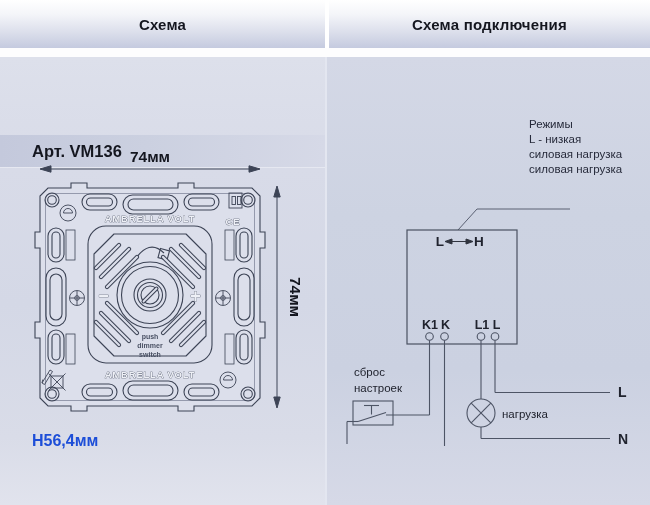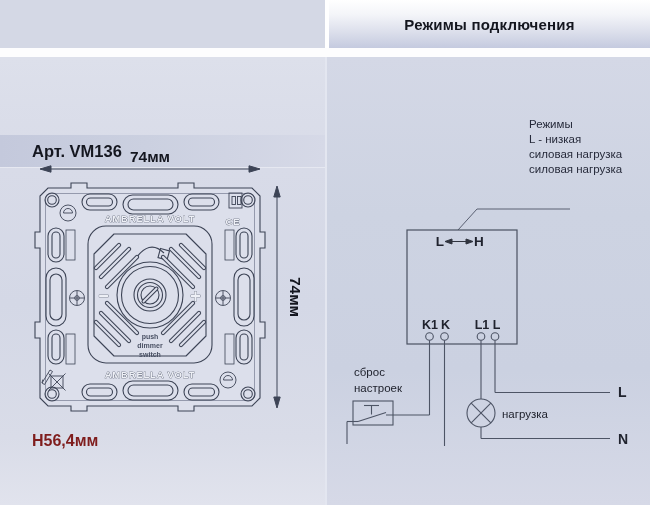--- a/index.html
+++ b/index.html
@@ -15,40 +15,43 @@
     background:linear-gradient(180deg,#ffffff 0%,#f4f5f9 30%,#dde0ec 65%,#c4cadf 100%);
     color:#14161f;font-size:15px;font-weight:700;letter-spacing:0.2px;}
   .hcell.left{left:0;width:325px;}
   .hcell.right{left:329px;width:321px;}
   .hgap{position:absolute;left:325px;top:0;width:4px;height:48px;background:#ffffff;}
   .white-stripe{position:absolute;left:0;top:48px;width:650px;height:9px;background:#fdfdfe;}
   .art-band{position:absolute;left:0;top:87px;width:325px;height:32px;
     background:linear-gradient(90deg,#c4c9dc 0%,#cbd0e0 45%,#d6d9e7 100%);
     border-bottom:1px solid #e6e8f1;display:flex;align-items:center;margin-top:48px;}
   .art-band span{margin-left:32px;color:#14161f;font-size:16.5px;font-weight:700;}
-  .depth-label{position:absolute;left:32px;top:432px;color:#7f1d1d;font-size:16px;font-weight:700;}
+  .depth-label{position:absolute;left:32px;top:432px;color:#1d4ed8;font-size:16px;font-weight:700;}
   .modes{position:absolute;left:505px;top:117px;width:142px;color:#262a3a;font-size:11.5px;line-height:15px;margin-left:24px;}
   .modes span{display:block;}
   svg{position:absolute;}
   svg text{font-family:"Liberation Sans", sans-serif;}
   .dimtxt{fill:#14161f;font-size:15.5px;font-weight:700;}
   .outtxt{fill:#eef0f6;stroke:#3d4456;stroke-width:0.55;paint-order:stroke;font-weight:700;letter-spacing:0.8px;}
   .tinytxt{fill:#4a5164;font-size:7px;font-weight:700;}
   .wire{stroke:#4d5465;stroke-width:1.1;fill:none;}
   .schtxt{fill:#20232e;}
 </style>
 </head>
 <body>
 
 <div class="stage">
 
   <div class="header">
+    <div class="hcell left">
+      <span>Схема</span>
+    </div>
     <div class="hgap"></div>
     <div class="hcell right">
-      <span>Режимы подключения</span>
+      <span>Схема подключения</span>
     </div>
   </div>
   <div class="white-stripe"></div>
 
   <div class="panel-left"></div>
   <div class="panel-right"></div>
   <div class="vdivider"></div>
 
   <div class="art-band">
     <span>Арт. VM136</span>

